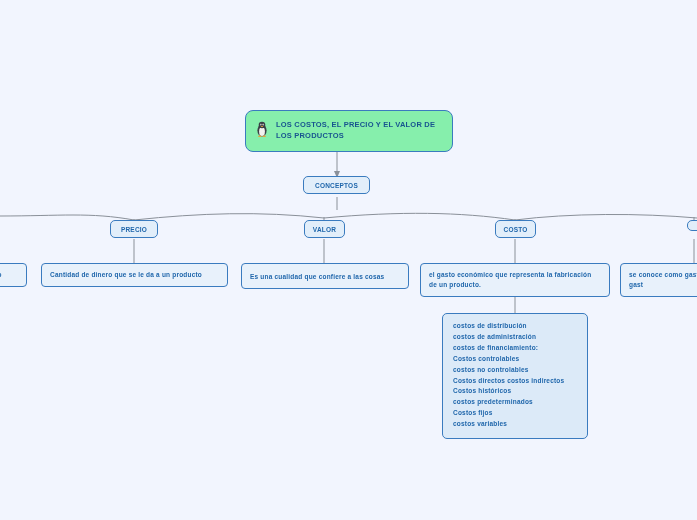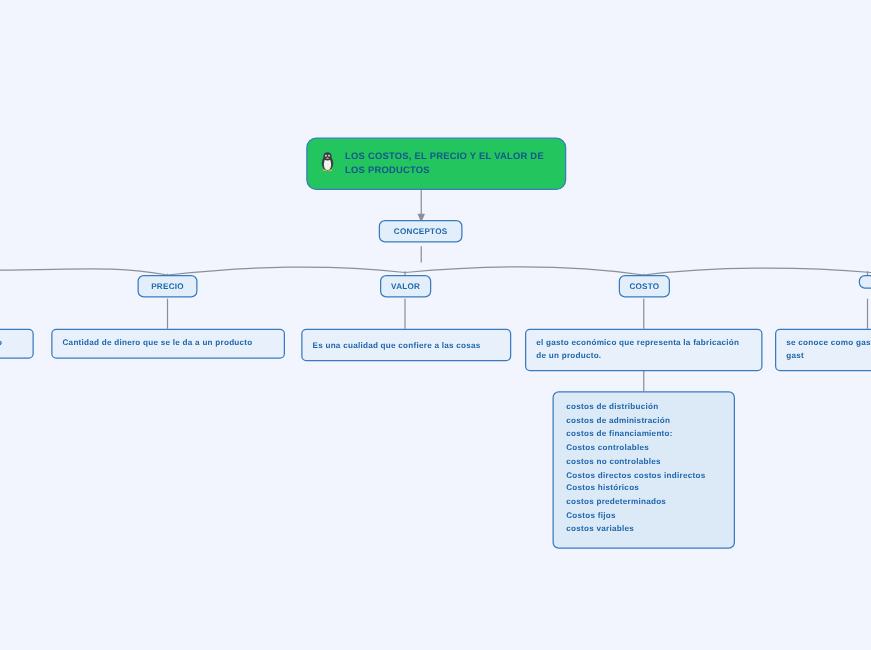--- a/index.html
+++ b/index.html
@@ -33,21 +33,21 @@
     position: absolute;
     box-sizing: border-box;
     border: 1px solid #3a7bbf;
     border-radius: 6px;
     background: #ddeaf7;
     color: #1e5fa0;
     font-weight: bold;
     letter-spacing: 0.2px;
   }
   .node.root {
-    background: #22c55e;
+    background: #86efac;
     border-color: #3a7bbf;
     border-radius: 8px;
     padding: 9px 10px 9px 30px;
     font-size: 7.5px;
     line-height: 1.45;
     color: #18548f;
   }
   .node.pill {
     background: #e2eefa;
     border-radius: 5px;

